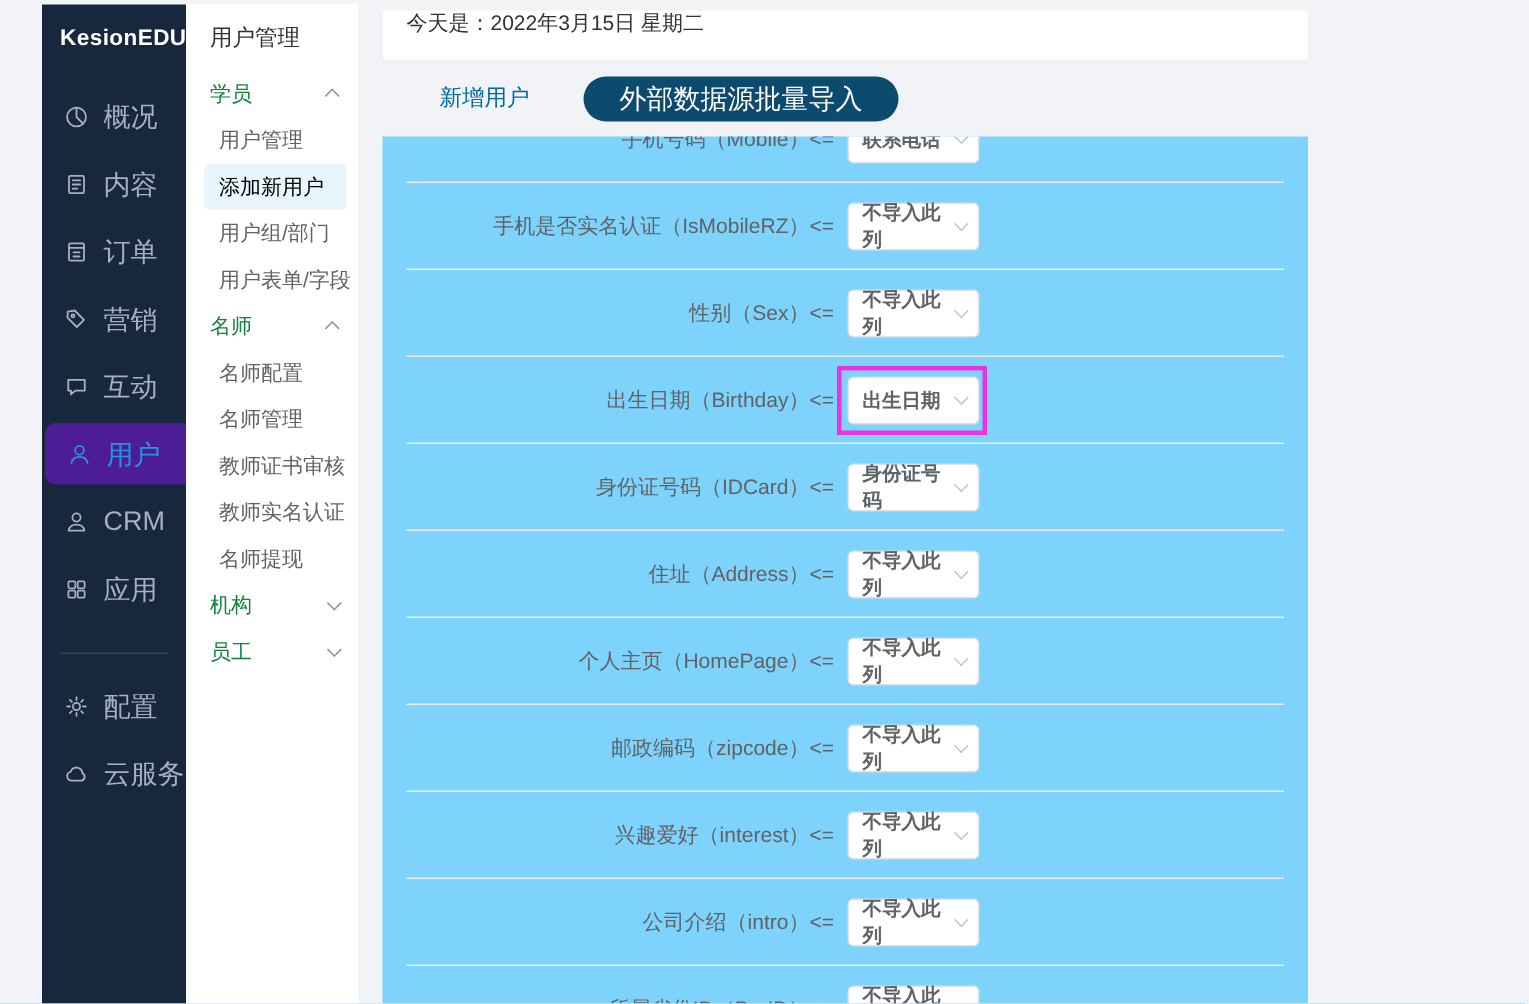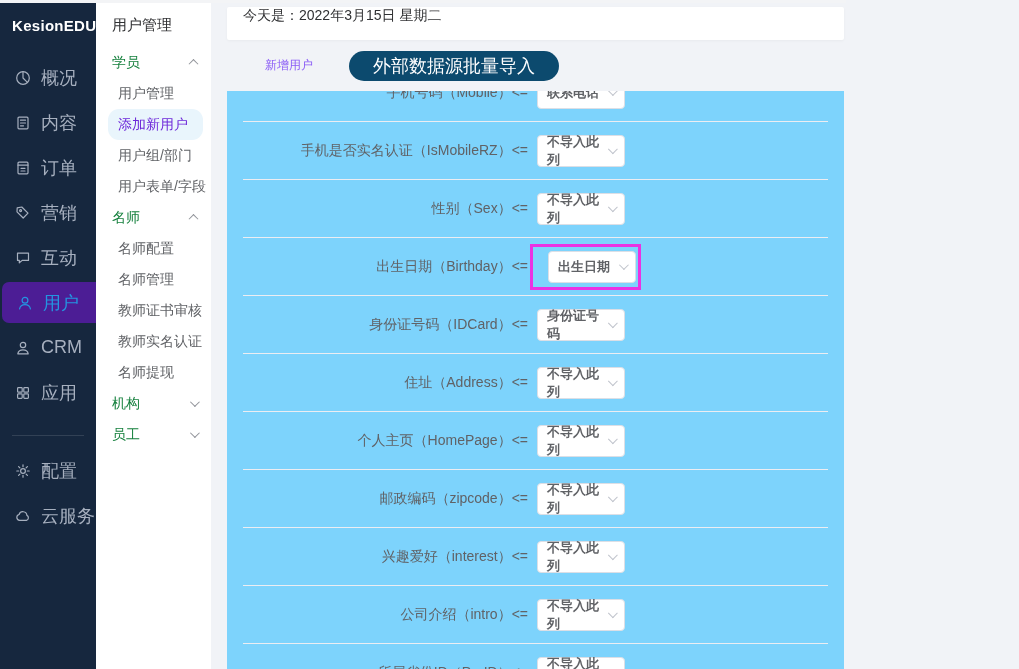--- a/index.html
+++ b/index.html
@@ -1,54 +1,54 @@
 <!DOCTYPE html>
 <html><head>
 <meta charset="utf-8">
 <style>
   * { margin:0; padding:0; box-sizing:border-box; }
   html,body { width:1019px; height:669px; overflow:hidden; }
   body { font-family:"Liberation Sans","DejaVu Sans",sans-serif; background:#f1f3f7; }
-  .page { display:flex; width:846px; height:669px; border-top:3px solid #f3f4f6; background:#f1f3f7; }
+  .page { display:flex; width:846px; height:669px; border-top:3px solid #f3f4f6; background:#f1f3f7;margin-left:28px; }
 
   
   .sidebar { width:96px; flex:0 0 96px; background:#16273e; height:100%; display:flex; flex-direction:column; }
   .logo { height:44px; display:flex; align-items:center; padding-left:12px; color:#ffffff; font-size:15px; font-weight:bold; letter-spacing:.3px; }
   .p-nav { display:flex; flex-direction:column; padding-top:8px; }
   .p-item { height:45px; display:flex; align-items:center; gap:10px; padding-left:15px; color:#a7b0bf; font-size:18px; cursor:pointer; }
   .p-item .p-icon { width:16px; height:16px; display:inline-flex; }
   .p-item .p-icon svg { width:16px; height:16px; fill:none; stroke:currentColor; stroke-width:1.2; stroke-linecap:round; stroke-linejoin:round; }
   .p-item.active { background:#4c1d95; color:#2395e1; height:41px; margin:2px 0 2px 2px; border-radius:7px 0 0 7px; }
   .p-divider { height:1px; background:rgba(255,255,255,.12); margin:20px 12px 4px 12px; }
 
   
   .subsidebar { width:115px; flex:0 0 115px; background:#ffffff; height:100%; overflow:hidden; }
   .sub-title { height:44px; display:flex; align-items:center; padding-left:16px; font-size:15px; color:#303133; font-weight:500; }
   .s-group-header { height:31px; display:flex; align-items:center; justify-content:space-between; padding:0 14px 0 16px; font-size:14px; color:#15803d; cursor:pointer; }
   .s-item { height:31px; display:flex; align-items:center; padding-left:22px; font-size:14px; color:#606266; cursor:pointer; }
-  .s-item.active { background:#e9f5fc; color:#6d28d9; border-radius:11px; margin:0 8px 0 12px; padding-left:10px; }
+  .s-item.active { background:#e9f5fc; color:#000000; border-radius:4px; margin:0 8px 0 12px; padding-left:10px; }
   .chev { width:7px; height:7px; border-right:1.3px solid #909399; border-bottom:1.3px solid #909399; display:inline-block; }
   .chev.up { transform:rotate(225deg) translate(-1px,-1px); }
   .chev.down { transform:rotate(45deg) translateY(-2px); }
 
   
   .main { flex:1; display:flex; flex-direction:column; padding:4px 2px 0 16px; background:#f1f3f7; min-width:0; }
   .topbar { height:33px; flex:0 0 33px; background:#ffffff; border-radius:2px; display:flex; padding-left:16px; font-size:14px; color:#303133; box-shadow:0 1px 3px rgba(0,0,0,.04); }
   .tabstrip { height:51px; flex:0 0 51px; display:flex; align-items:center; padding-left:38px; gap:36px; }
-  .tab-plain { font-size:12px; color:#8b5cf6; cursor:pointer; }
+  .tab-plain { font-size:15px; color:#0369a1; cursor:pointer; }
   .tab-pill { height:30px; padding:0 24px; border-radius:15px; background:#0c4a6e; color:#ffffff; font-size:18px; display:flex; align-items:center; cursor:pointer; border:none; }
 
   .formcard { flex:1; background:#7dd3fc; overflow:hidden; padding:0 16px; }
   .f-row { height:58px; display:flex; align-items:center; border-bottom:1px solid #ecedf2; }
   #rows .f-row:first-child { margin-top:-27px; }
   .f-label { width:285px; text-align:right; font-size:14px; color:#606266; flex:0 0 285px; }
   .f-selectwrap { margin-left:9px; display:flex; align-items:center;font-weight:bold; }
   .f-select { width:88px; height:32px; border:1px solid #dcdfe6; border-radius:4px; background:#fff; display:flex; align-items:center; justify-content:space-between; padding:0 9px; font-size:13px; color:#606266; cursor:pointer; }
   .f-select .chev { border-color:#c0c4cc; }
-  .hl-box { border:3px solid #ea32e2; padding:4px 2px 4px 15px; margin:-7px -5px -7px -7px; }
+  .hl-box { border:3px solid #ea32e2; padding:4px 2px 4px 4px; margin:-7px -5px -7px -7px; }
 </style>
 </head>
 <body>
 
 <div class="page">
 
   <aside class="sidebar">
     <div class="logo">KesionEDU</div>
     <nav class="p-nav" id="primary-nav-top">
   <div class="p-item">

